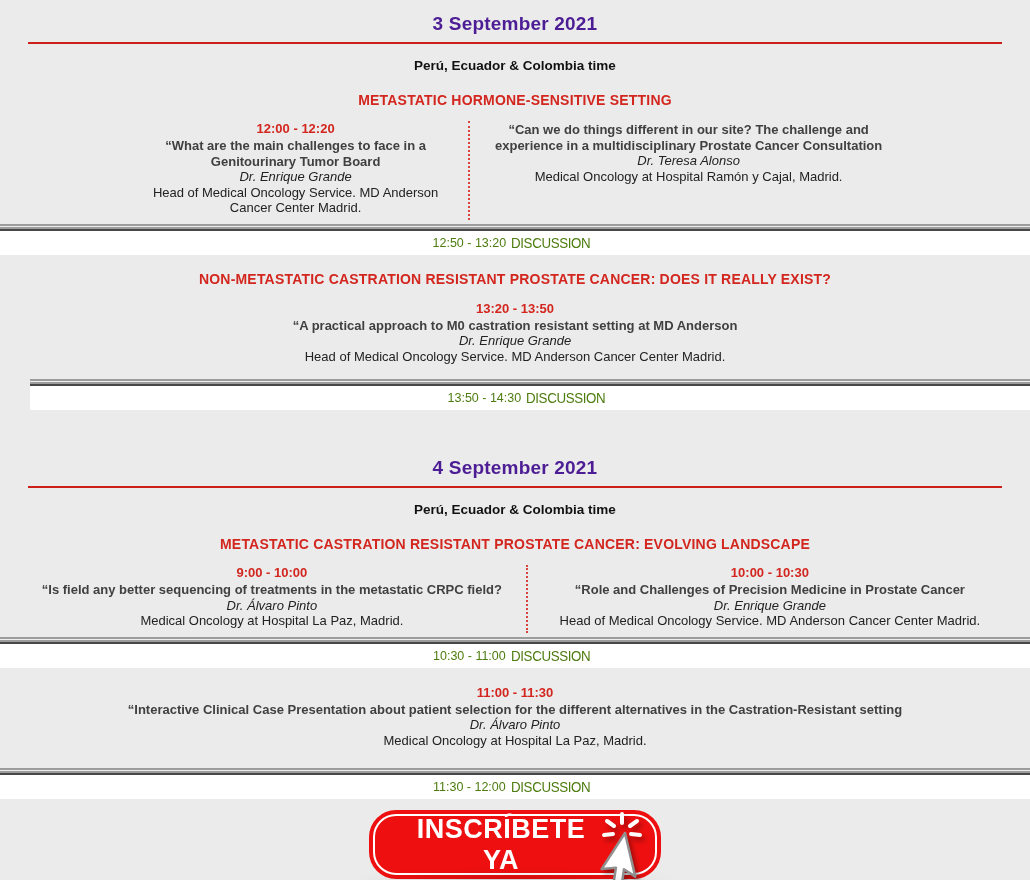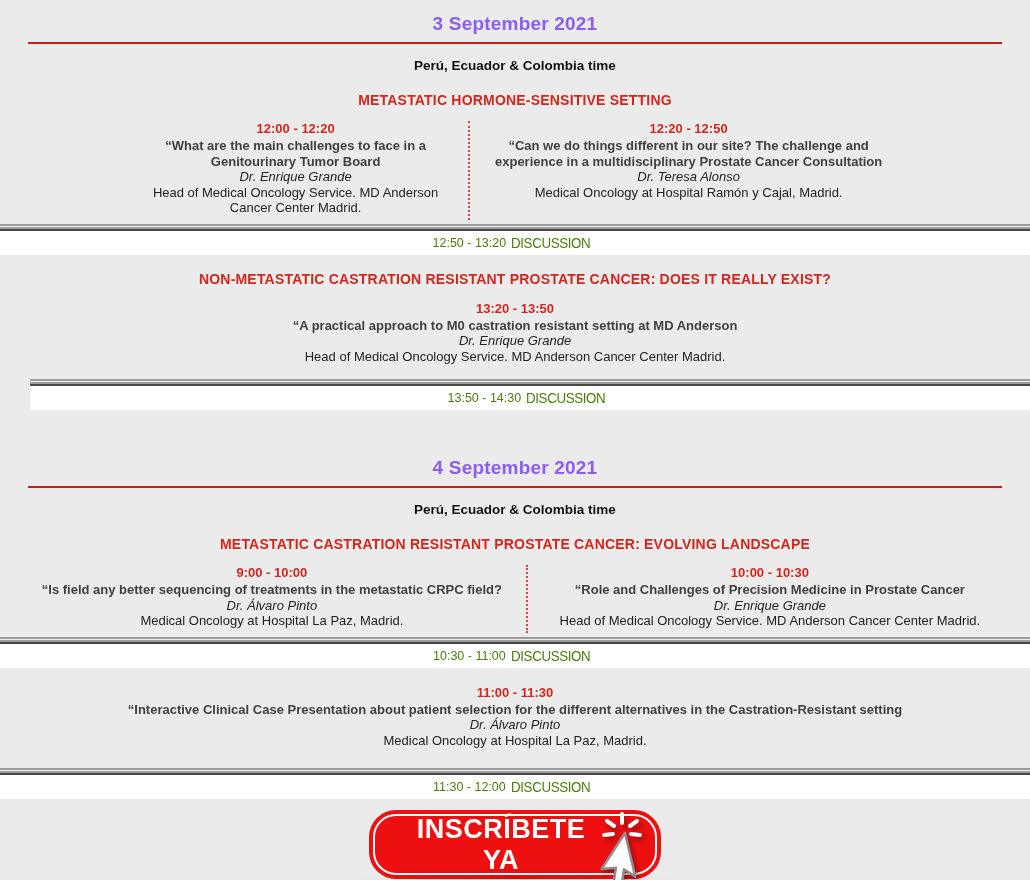--- a/index.html
+++ b/index.html
@@ -6,21 +6,21 @@
   html,body { width:1030px; height:880px; }
   body {
     background:#ebebeb;
     font-family:"Liberation Sans", sans-serif;
     color:#1b1b1b;
     overflow:hidden;
     position:relative;
   }
   .day { text-align:center; }
   .day-date {
-    font-size:19px; font-weight:bold; color:#8b5cf6; letter-spacing:.2px;
+    font-size:19px; font-weight:bold; color:#4c1d95; letter-spacing:.2px;
   }
   .day-rule {
     height:2px; background:#cb1f1a; margin:7px 28px 0 28px; border:none;
   }
   .timezone {
     margin-top:14px; font-size:13.5px; font-weight:bold; color:#111;
   }
   .block-heading {
     margin-top:19px; font-size:14px; font-weight:bold; color:#d3261e; letter-spacing:.2px;
   }
@@ -92,21 +92,20 @@
   <div class="block-heading">METASTATIC HORMONE-SENSITIVE SETTING</div>
 
   <div class="cols cols-day1">
     <div class="col-left">
       <div class="sess-time">12:00 - 12:20</div>
       <div class="sess-title">“What are the main challenges to face in a Genitourinary Tumor Board</div>
       <div class="sess-speaker">Dr. Enrique Grande</div>
       <div class="sess-affil">Head of Medical Oncology Service. MD Anderson Cancer Center Madrid.</div>
     </div>
     <div class="col-right">
-      <div class="sess-time">12:20 - 12:50</div>
       <div class="sess-title">“Can we do things different in our site? The challenge and experience in a multidisciplinary Prostate Cancer Consultation</div>
       <div class="sess-speaker">Dr. Teresa Alonso</div>
       <div class="sess-affil">Medical Oncology at Hospital Ramón y Cajal, Madrid.</div>
     </div>
   </div>
 </div>
 
 <div class="disc m-bar1">
   <div class="disc-l1"></div>
   <div class="disc-g"></div>

